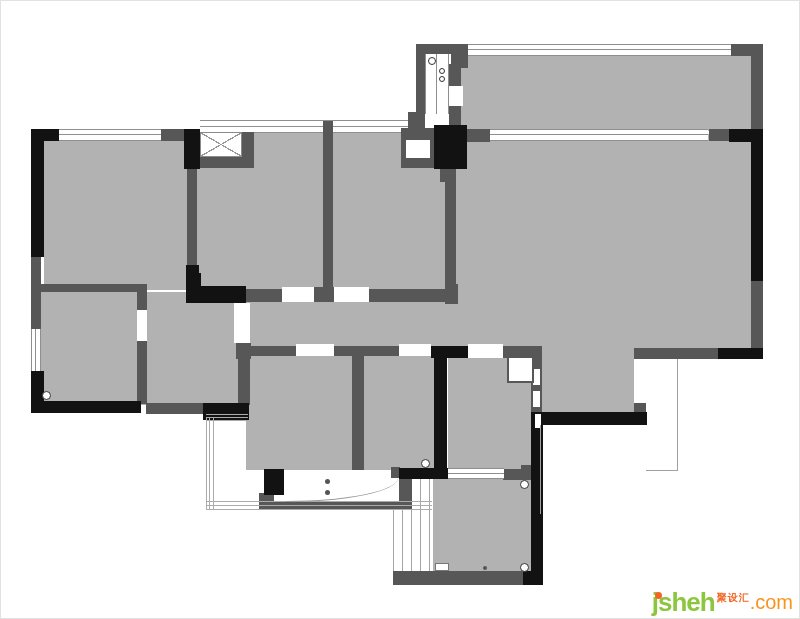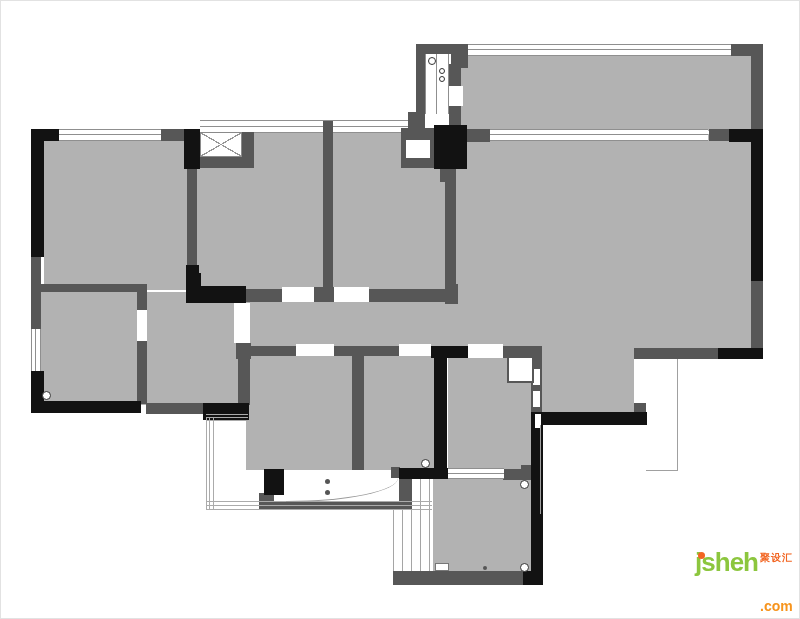--- a/index.html
+++ b/index.html
@@ -31,23 +31,23 @@
       linear-gradient(to top right,transparent calc(50% - .6px),#979797 calc(50% - .6px),#979797 calc(50% + .6px),transparent calc(50% + .6px)),
       linear-gradient(to bottom right,transparent calc(50% - .6px),#979797 calc(50% - .6px),#979797 calc(50% + .6px),transparent calc(50% + .6px));}
   .shower{background:#fff;border:2px solid #575757;}
   .fixture{background:#fff;border:1px solid #777;}
   .arc{border-bottom:1px solid #9a9a9a;border-bottom-right-radius:100% 100%;}
   .logo{position:absolute;right:6px;bottom:5px;display:flex;align-items:flex-start;}
   .logo-main{position:relative;color:var(--logo-green,#8cc63e);font-size:26px;font-weight:bold;
     line-height:.8;letter-spacing:-1px;}
   .logo-dot{position:absolute;left:3px;top:0;width:7px;height:7px;border-radius:50%;
     background:var(--logo-orange-dark,#f26522);}
-  .logo-side{display:flex;flex-direction:column;margin-left:2px;gap:36px;}
+  .logo-side{display:flex;flex-direction:row;margin-left:2px;}
   .logo-cn{color:var(--logo-orange-dark,#f26522);font-size:10px;font-weight:bold;letter-spacing:1px;line-height:1.1;}
-  .logo-tld{color:var(--logo-orange,#f7941d);font-size:14px;font-weight:bold;line-height:1;}
+  .logo-tld{color:var(--logo-orange,#f7941d);font-size:20px;font-weight:normal;line-height:1;}
 </style>
 </head>
 <body>
 
 <div id="canvas">
   <div id="plan">
       <div class="el room" style="left: 455px; top: 53px; width: 297px; height: 77px;"></div>
       <div class="el room" style="left: 450px; top: 133px; width: 302px; height: 215px;"></div>
       <div class="el room" style="left: 532px; top: 345px; width: 101px; height: 68px;"></div>
       <div class="el room" style="left: 43px; top: 139px; width: 143px; height: 150px;"></div>

